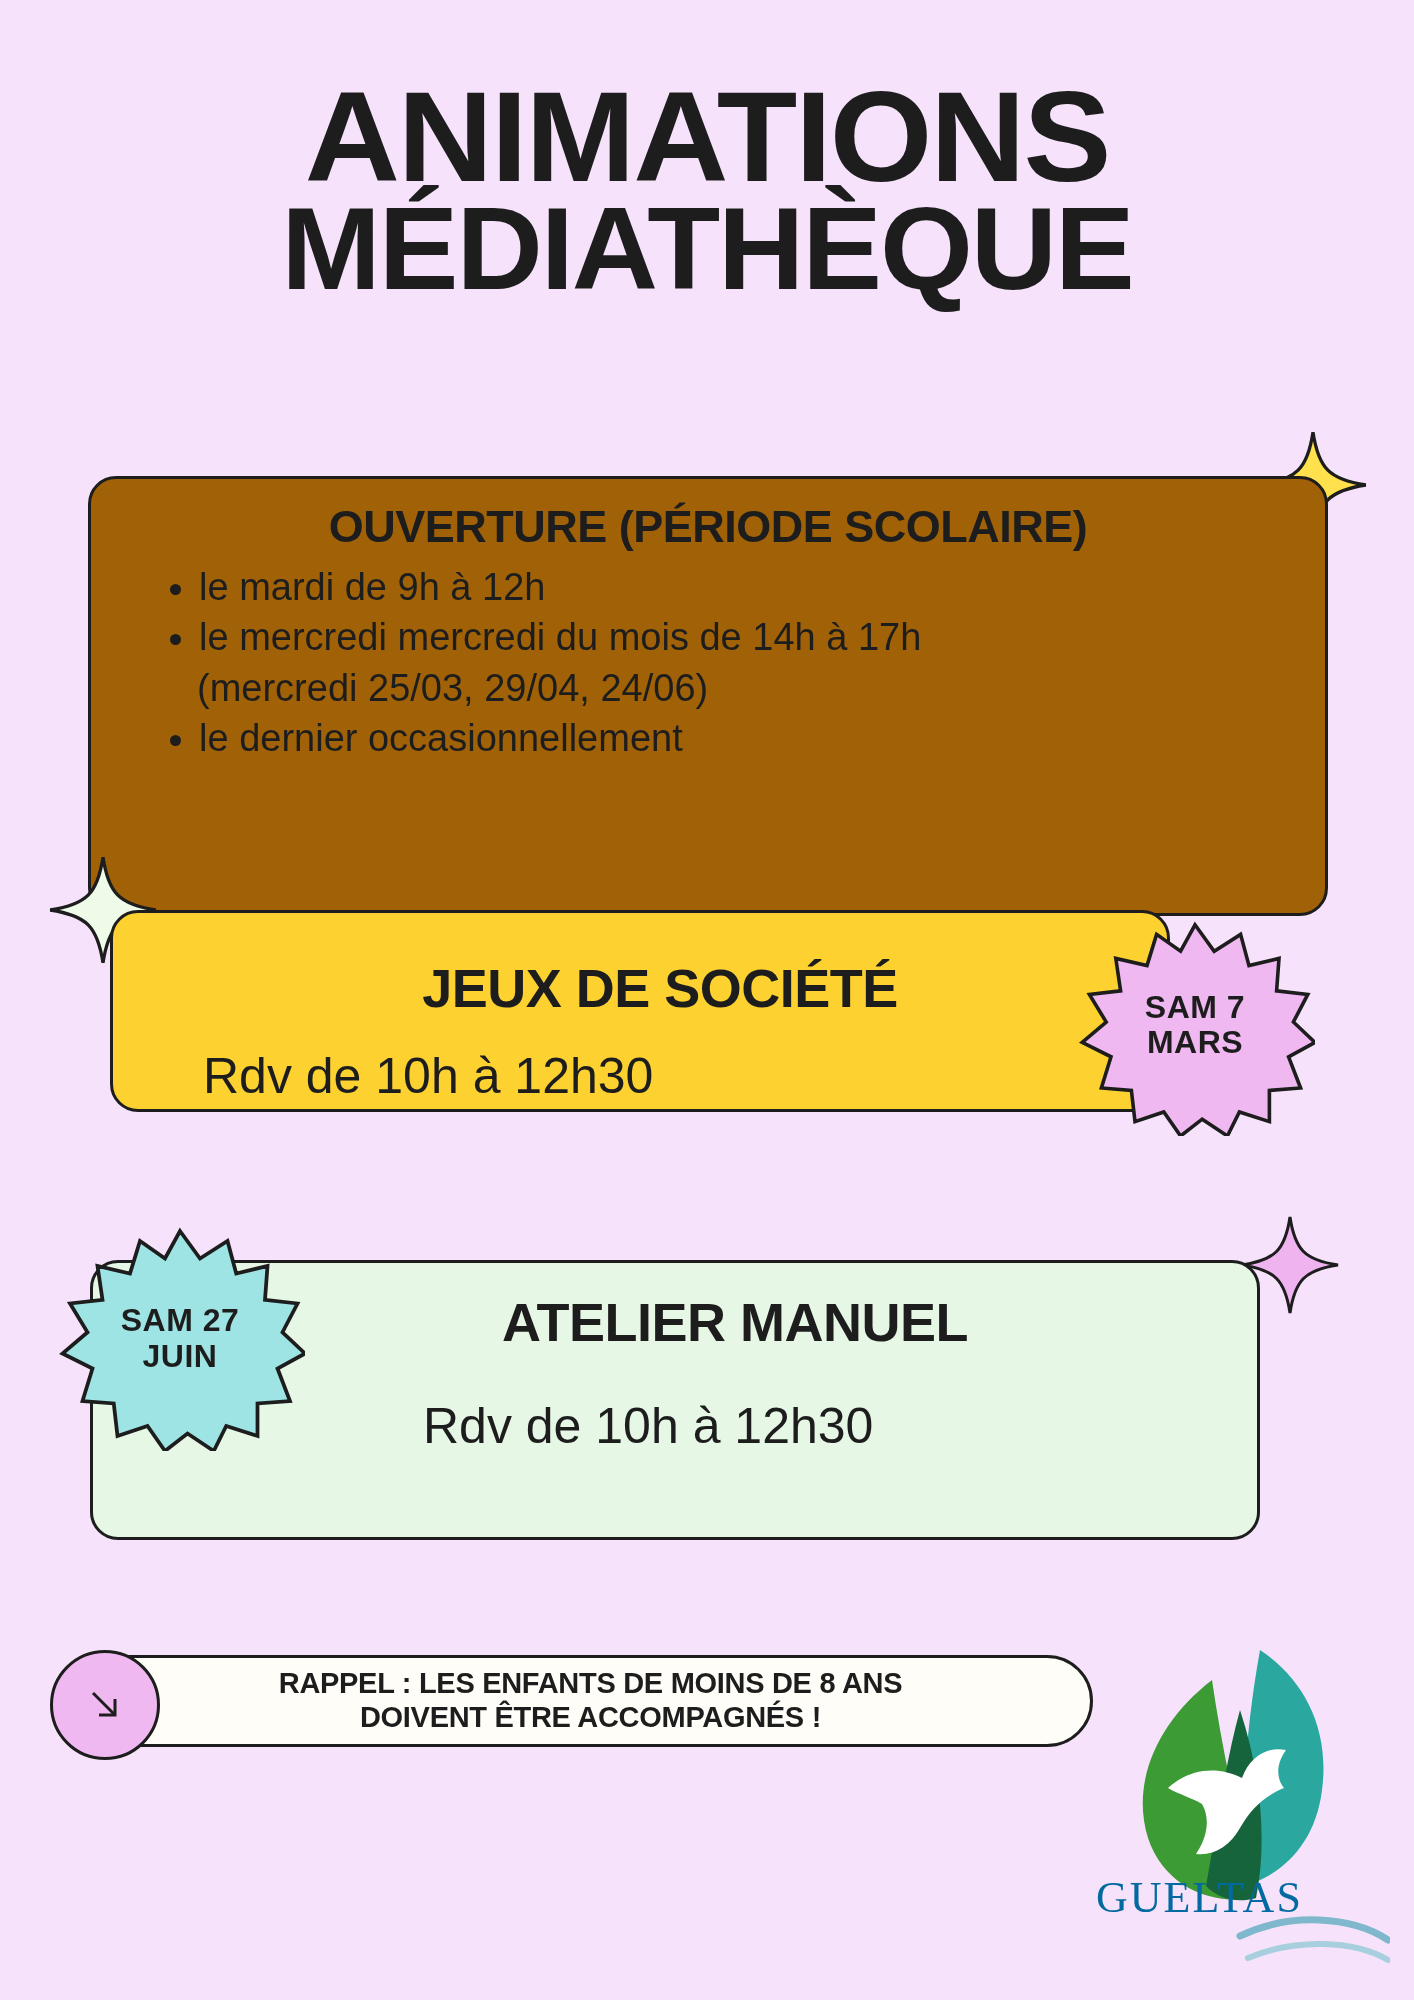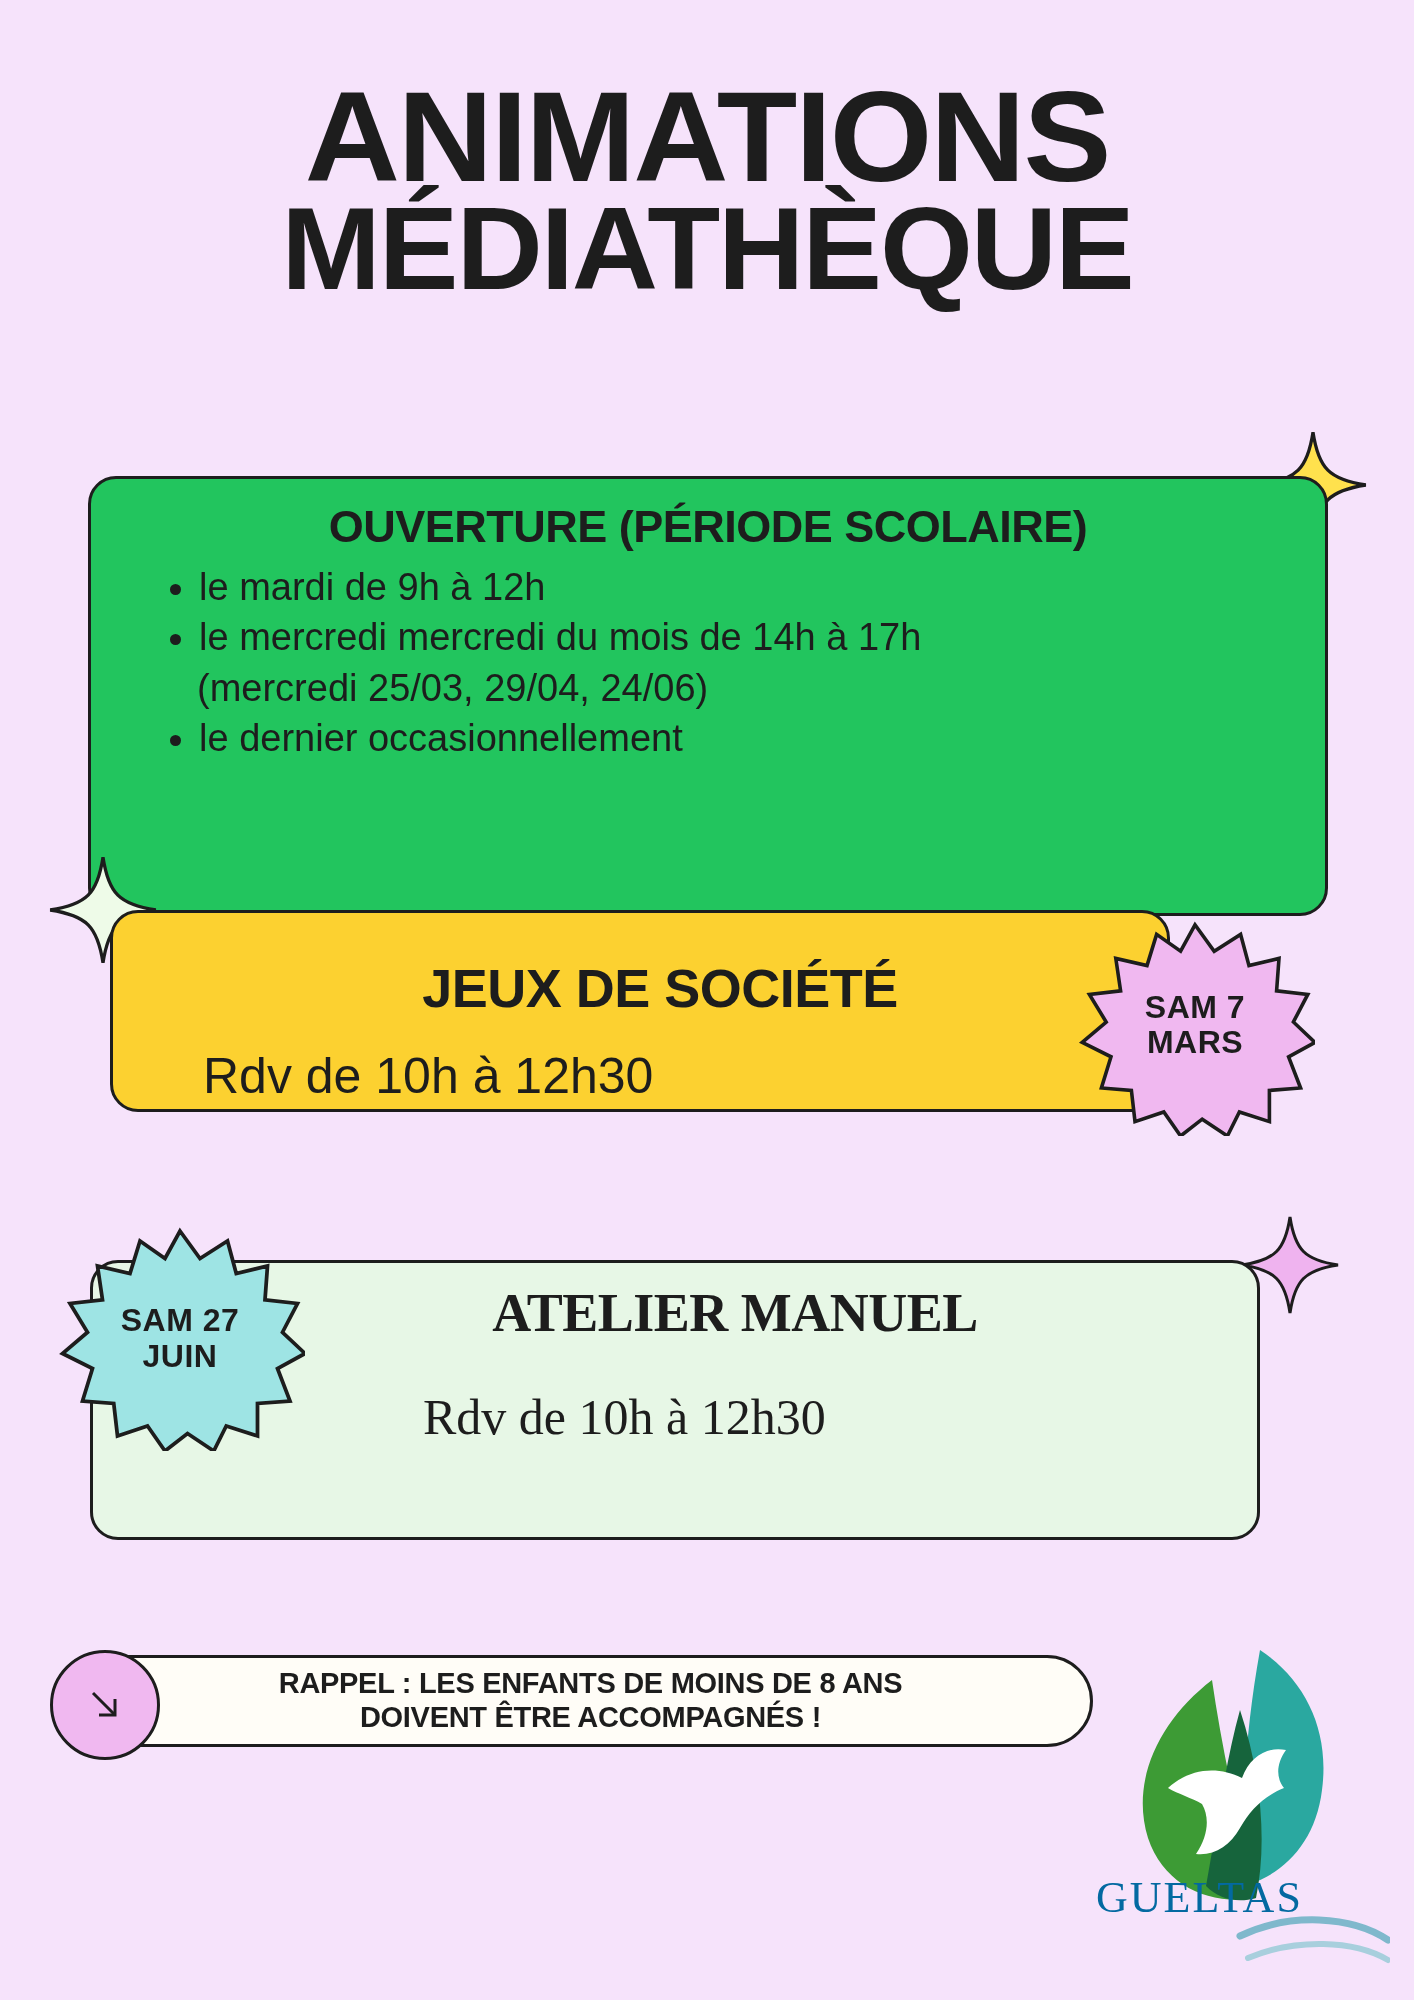--- a/index.html
+++ b/index.html
@@ -50,21 +50,21 @@
     border-radius: 28px;
     box-sizing: border-box;
   }
 
   
   #hours-card {
     left: 88px;
     top: 476px;
     width: 1240px;
     height: 440px;
-    background: #22c55e;
+    background: #a16207;
     padding: 22px 40px 20px 40px;
   }
   .hours-title {
     font-size: 45px;
     font-weight: bold;
     letter-spacing: -0.5px;
     text-align: center;
     color: #1d1d1d;
     margin-bottom: 10px;
   }
@@ -90,22 +90,21 @@
     height: 202px;
     background: #fcd130;
     padding: 44px 40px;
   }
   #event-2 {
     left: 90px;
     top: 1260px;
     width: 1170px;
     height: 280px;
     background: #e7f7e6;
-    padding: 19px 40px;
-    font-family: Liberation Serif, serif;
+    padding: 28px 40px;
   }
   .event-title {
     font-size: 54px;
     font-weight: bold;
     letter-spacing: -0.5px;
     color: #1d1d1d;
     text-align: center;
   }
   #event-1 .event-title { padding-left: 40px; }
   #event-2 .event-title { padding-left: 120px; }

